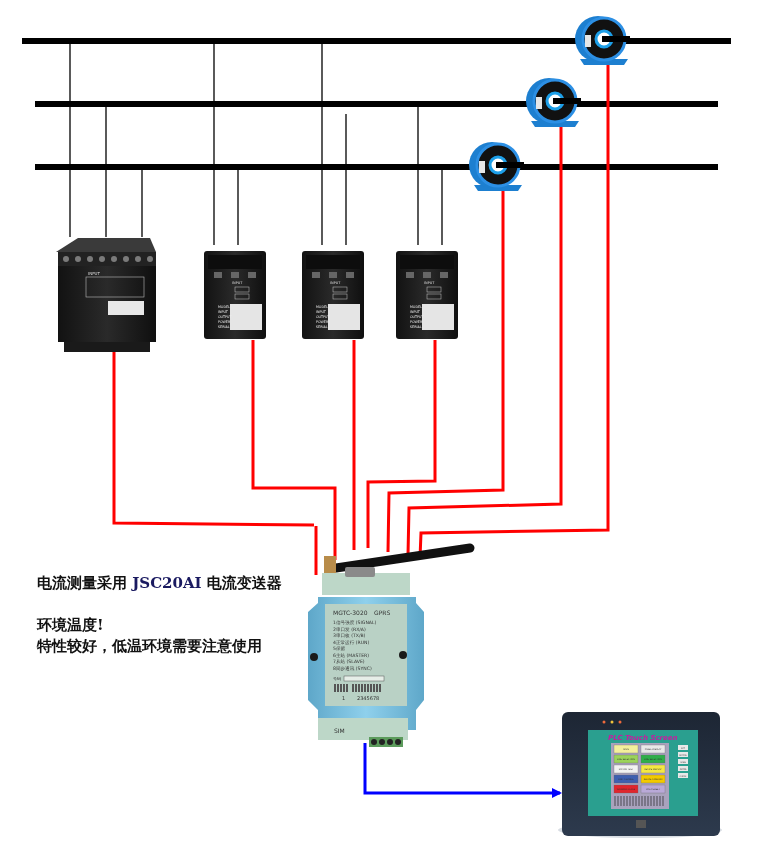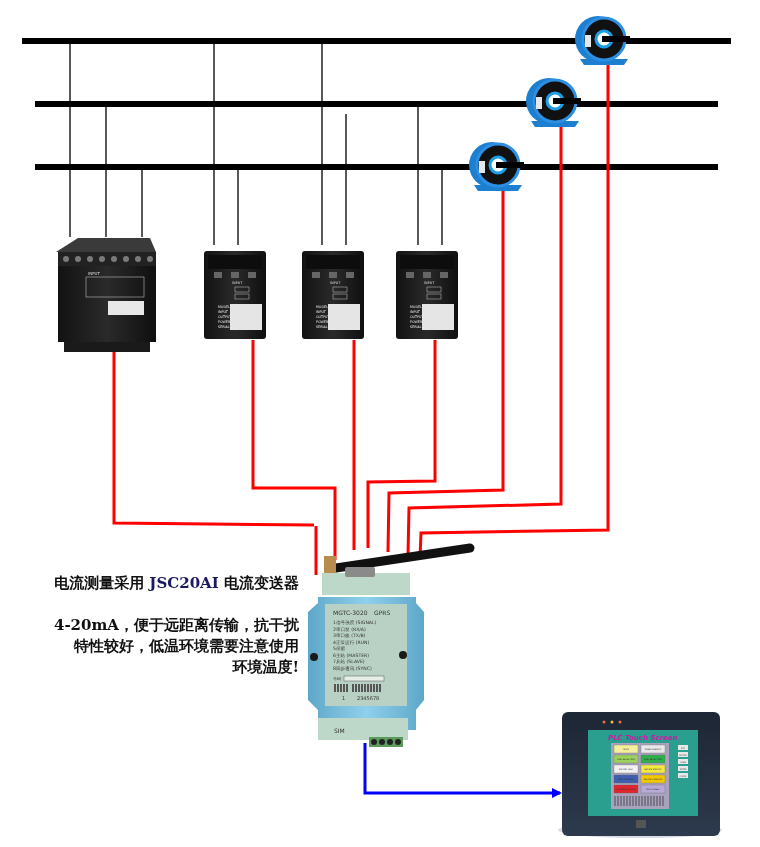--- a/index.html
+++ b/index.html
@@ -1,19 +1,19 @@
 <!DOCTYPE html>
 <html><head>
 <meta charset="utf-8">
 <style>
   html, body { margin: 0; padding: 0; background: #ffffff; }
   body { width: 760px; height: 847px; position: relative; overflow: hidden; font-family: "DejaVu Sans", sans-serif; }
   #diagram { position: absolute; left: 0; top: 0; }
   .notes { position: absolute; left: 37px; top: 573px; width: 262px; font-family: "DejaVu Serif", serif; font-weight: bold; font-size: 15px; line-height: 21px; color: #111; }
-  .notes p { margin: 0; text-align: right; }
+  .notes p { margin: 0; }
   .notes .gap { height: 21px; }
   .model { color: #1a1a60; }
 </style>
 </head>
 <body>
 
 <svg id="diagram" width="760" height="847" viewBox="0 0 760 847">
   <defs>
     <linearGradient id="gwGrad" x1="0" y1="0" x2="1" y2="0">
       <stop offset="0" stop-color="#5ea7c9"></stop>
@@ -285,16 +285,15 @@
         <line x1="660" y1="796" x2="660" y2="806"></line>
         <line x1="663" y1="796" x2="663" y2="806"></line>
     </g>
     <rect x="636" y="820" width="10" height="8" fill="#555"></rect>
   </g>
 </svg>
 
 <div class="notes">
   <p><span>电流测量采用 </span><span class="model">JSC20AI</span><span> 电流变送器</span></p>
   <div class="gap"></div>
-  <p>4-20mA，便于远距离传输，抗干扰</p>
+  <p>环境温度!</p>
   <p>特性较好，低温环境需要注意使用</p>
-  <p>环境温度!</p>
 </div>
 
 </body></html>

